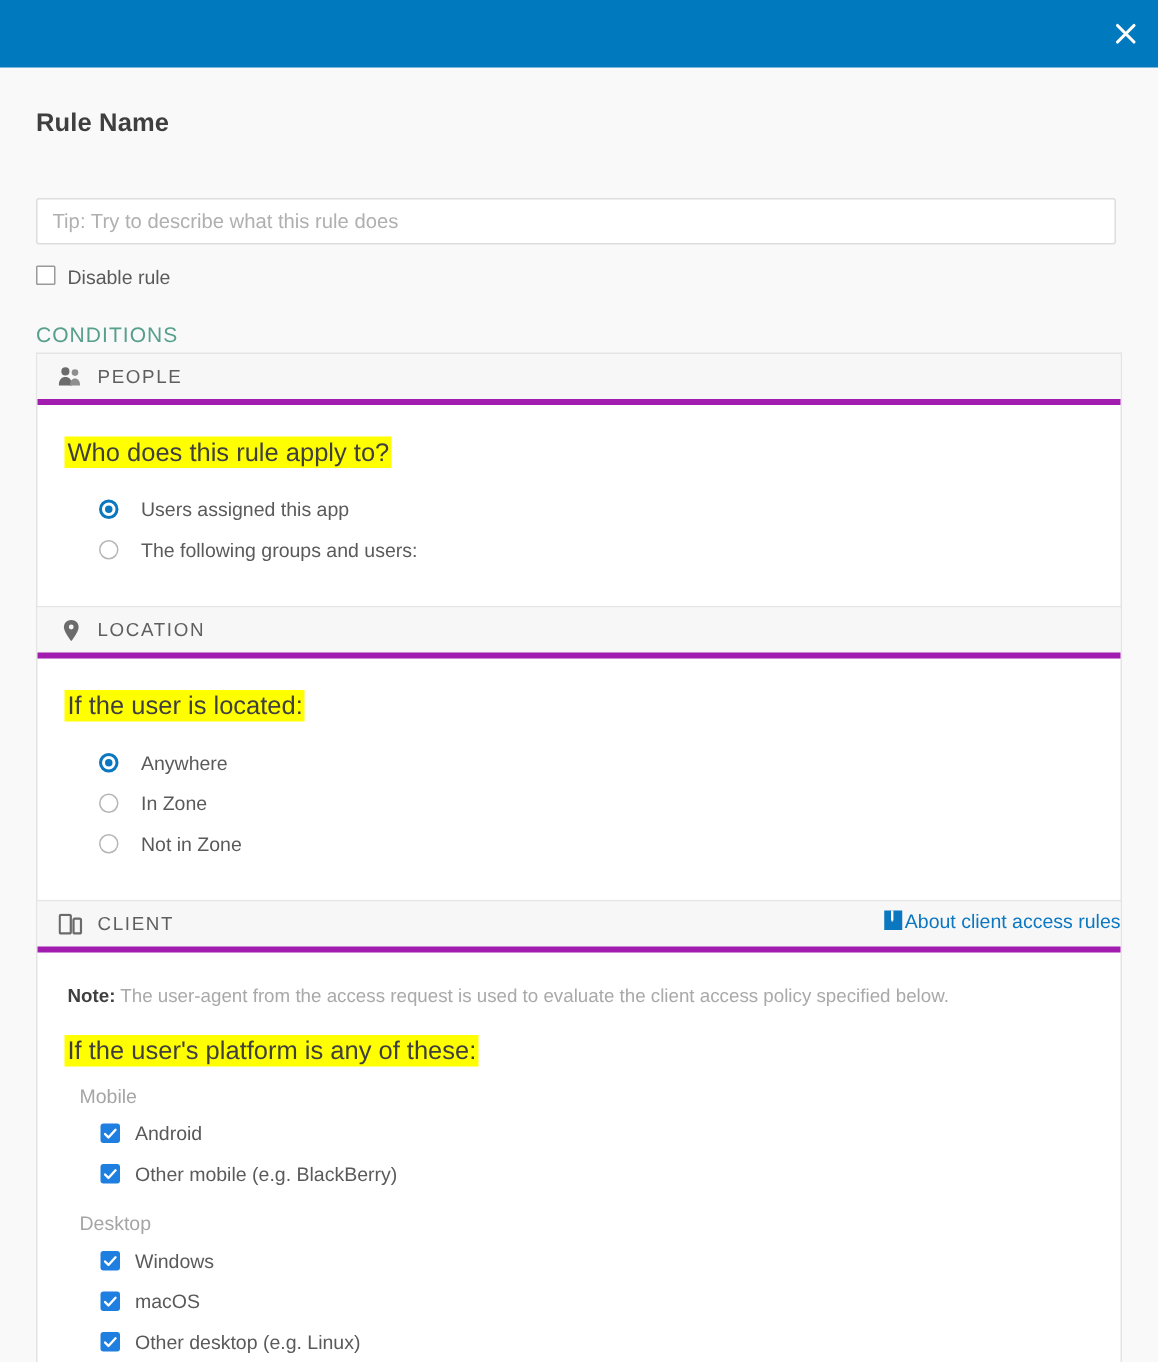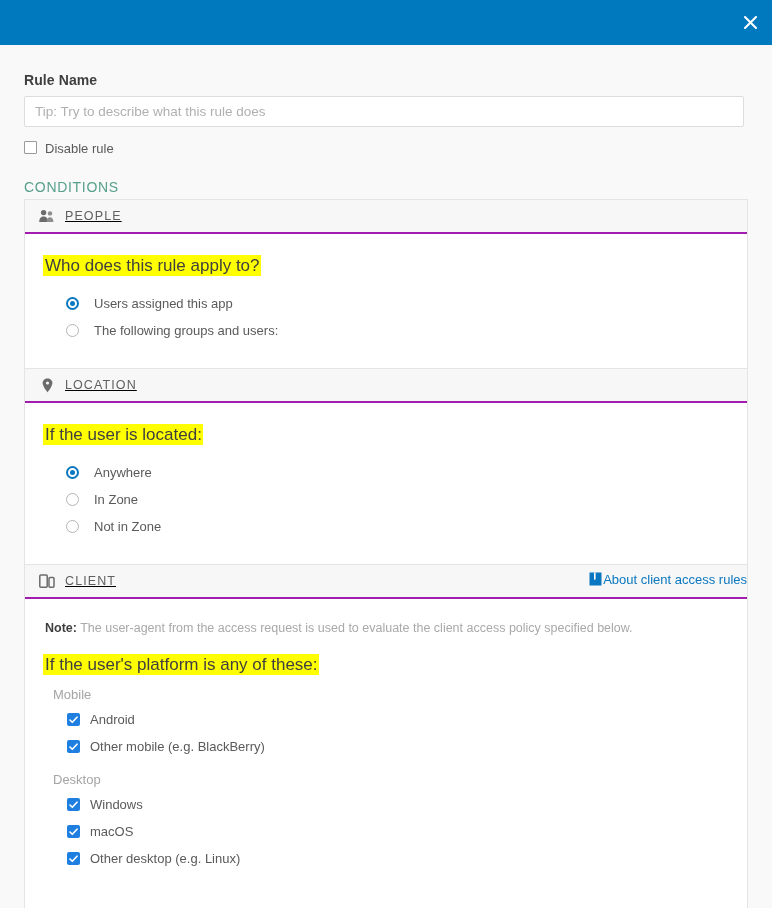--- a/index.html
+++ b/index.html
@@ -41,40 +41,41 @@
   .close-btn svg { display: block; }
 
   
   .dialog-body {
     padding: 0 24px;
     background: #f9f9f9;
     height: 863px;
   }
 
   .field-label {
-    font-size: 14px;
+    font-size: 17px;
     color: #3f3f3f;
     font-weight: bold;
     padding-top: 27px;
     padding-bottom: 8px;
     letter-spacing: .1px;
   }
 
   .rule-name-input {
     display: block;
     width: 720px;
     height: 31px;
     border: 1px solid #ddd;
     background: #fff;
     border-radius: 2px;
     padding: 0 10px;
     font-size: 13.5px;
     color: #5a5a5a;
     font-family: "Liberation Sans", sans-serif;
     outline: none;
+    margin-top: 32px;
   }
   .rule-name-input::placeholder { color: #b0b0b0; }
 
   .disable-row {
     display: flex;
     align-items: flex-start;
     margin-top: 14px;
     gap: 8px;
   }
   .cb-empty {
@@ -102,26 +103,25 @@
   .card {
     border: 1px solid #e4e4e4;
     border-bottom: none;
     background: #fff;
   }
   .card:last-child { border-bottom: none; }
 
   .card-head {
     height: 34px;
     background: #f7f7f7;
-    border-bottom: 2px solid #a21caf;
+    border-bottom: 4px solid #a21caf;
     display: flex;
     align-items: center;
     padding: 0 13px;
     position: relative;
-    text-decoration: underline;
   }
   .card-head .ico {
     width: 18px; height: 18px;
     display: flex; align-items: center; justify-content: center;
     margin-right: 9px;
     flex: 0 0 auto;
   }
   .card-head .ico svg { display: block; }
   .card-title {
     font-size: 12.5px;

